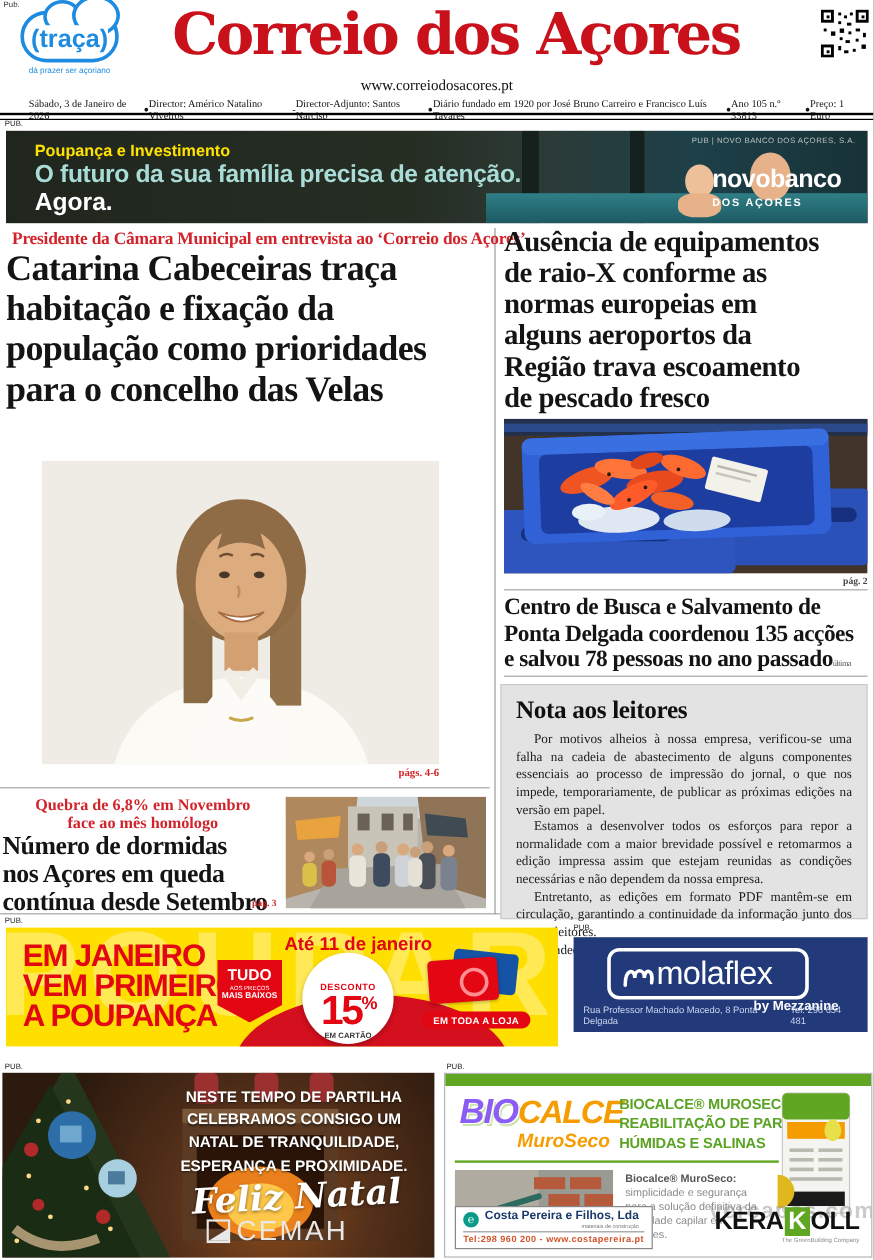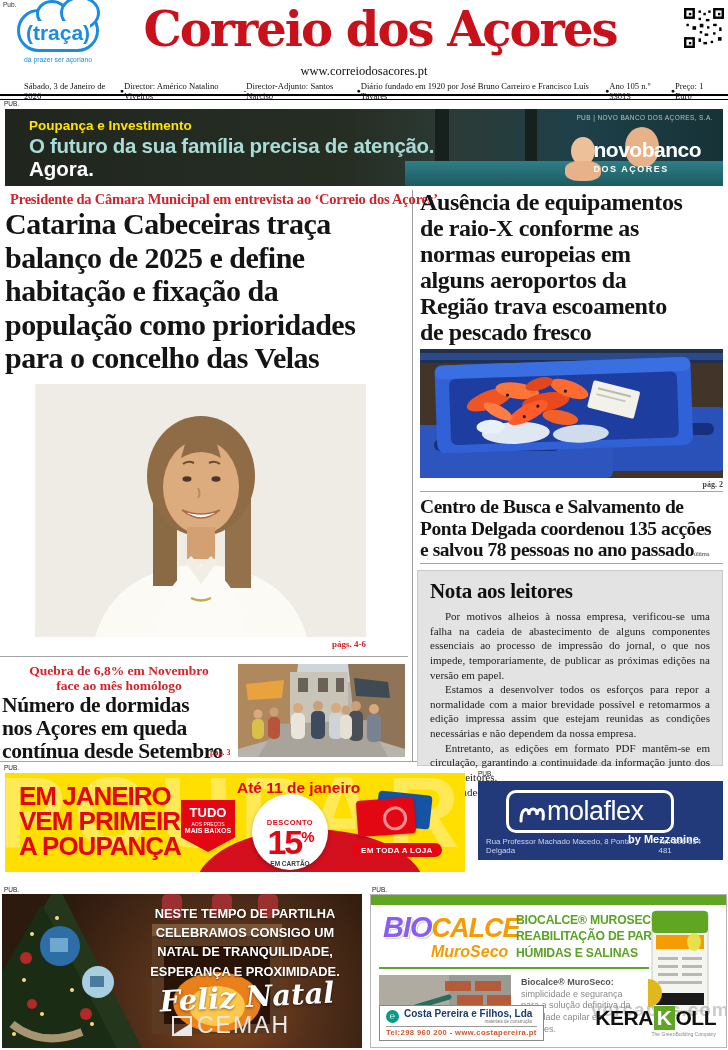--- a/index.html
+++ b/index.html
@@ -244,21 +244,20 @@
       <div class="nb-name">novobanco</div>
       <div class="nb-sub">DOS AÇORES</div>
     </div>
   </div>
 
   <div class="abs col-divider"></div>
 
   <div class="abs lead-kicker kicker-red nowrap">Presidente da Câmara Municipal em entrevista ao ‘Correio dos Açores’</div>
   <div class="abs lead-hl hl">
     <div class="nowrap">Catarina Cabeceiras traça</div>
-    <div class="nowrap">balanço de 2025  e define</div>
     <div class="nowrap">habitação e fixação da</div>
     <div class="nowrap">população como prioridades</div>
     <div class="nowrap">para o concelho das Velas</div>
   </div>
 
   <svg class="abs portrait" width="331" height="253" viewBox="0 0 331 253">
     <rect width="331" height="253" fill="#f3f1ec"></rect>
     <rect width="331" height="253" fill="#e9e6df" opacity=".4"></rect>
     <path d="M60 253 Q80 185 166 180 Q252 185 272 253 Z" fill="#fbfaf5"></path>
     <rect x="118" y="92" width="24" height="110" fill="#8a6a45"></rect>

